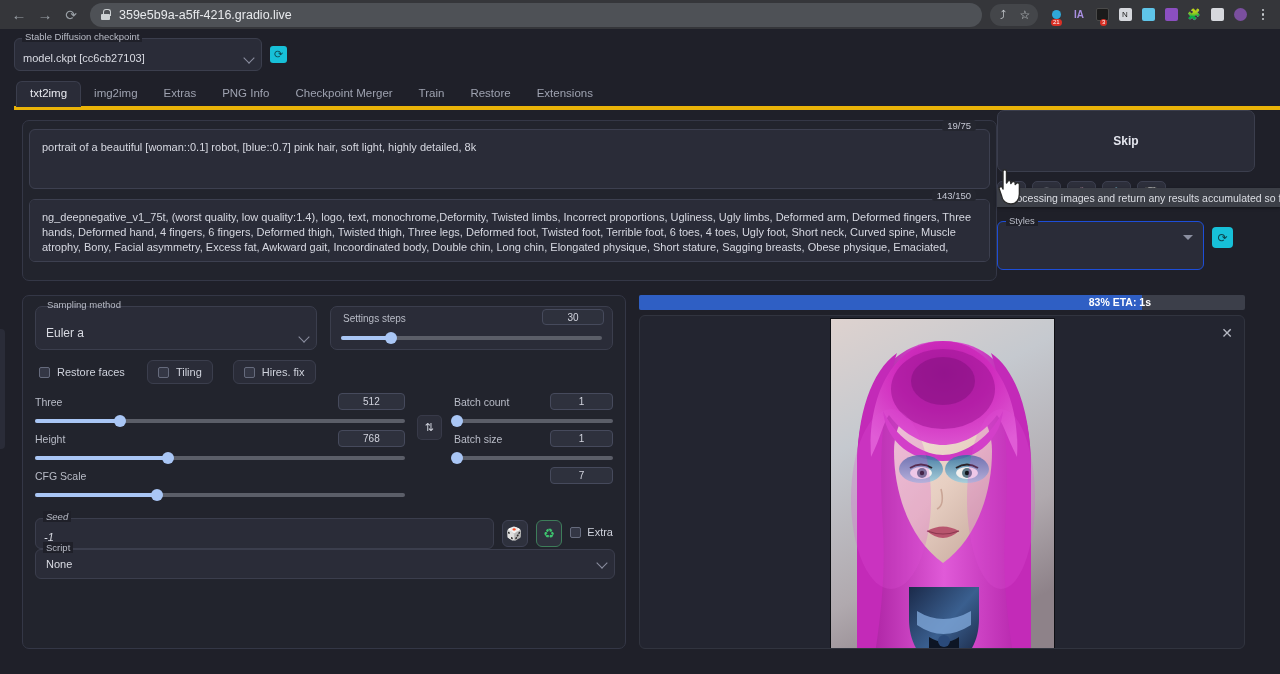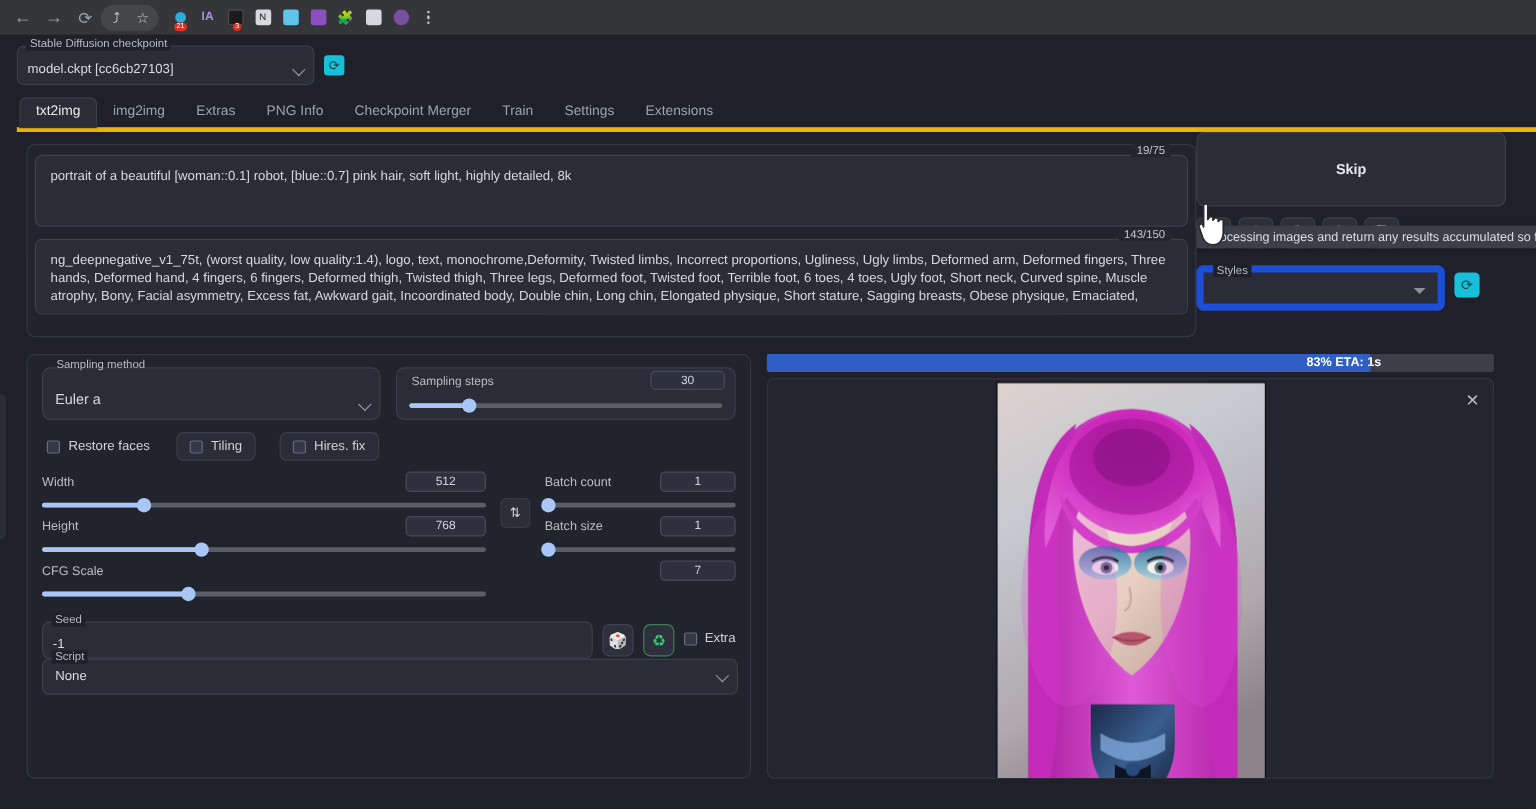--- a/index.html
+++ b/index.html
@@ -231,23 +231,23 @@
     border: 1px solid #3d4050;
     border-radius: 5px;
     display: flex; align-items: center; justify-content: center;
     font-size: 12px;
   }
   .styles-row {
     display: flex; align-items: flex-start;
     gap: 8px; margin-top: 14px;
   }
   .styles-box {
-    width: 207px; height: 38px;
+    width: 207px; height: 49px;
     background: #2a2c38;
-    border: 6px solid #1d4ed8;
+    border: 1px solid #1d4ed8;
     border-radius: 6px;
     position: relative;
   }
   .styles-box .float-label { top: -7px; left: 8px; }
   .tri-down {
     position: absolute; right: 10px; top: 13px;
     width: 0; height: 0;
     border-left: 5px solid transparent;
     border-right: 5px solid transparent;
     border-top: 5px solid #8b8fa0;
@@ -358,21 +358,21 @@
 
   
   .seed-grp {
     margin-top: 14px;
     display: flex; align-items: flex-start; gap: 8px;
   }
   .seed-box {
     width: 472px; height: 31px;
     background: #2a2c38; border: 1px solid #3b3e4d;
     border-radius: 6px; position: relative;
-    display: flex; align-items: flex-end; padding: 0 8px 5px 8px;
+    display: flex; align-items: flex-end; padding: 0 8px 5px 8px; font-style: italic;
   }
   .seed-box .float-label { top: -8px; left: 7px; }
   .seed-val { font-size: 11px; color: #d9dbe3; }
   .sq-btn {
     width: 27px; height: 27px; margin-top: 2px;
     background: #2e313d; border: 1px solid #3f4254;
     border-radius: 6px;
     display: flex; align-items: center; justify-content: center;
     font-size: 13px;
   }
@@ -446,20 +446,24 @@
     background: #2a2c38; border-radius: 0 4px 4px 0;
   }
 </style>
 </head>
 <body>
 
 <div class="browser-top">
   <div class="nav-btn">←</div>
   <div class="nav-btn">→</div>
   <div class="nav-btn reload">⟳</div>
+  <div class="omnibox">
+    <span class="lock-ic"></span>
+    <span class="omni-url">359e5b9a-a5ff-4216.gradio.live</span>
+  </div>
   <div class="tb-right">
     <div class="share-pill">
       <div class="tb-ic">⤴</div>
       <div class="tb-ic">☆</div>
     </div>
     <div class="tb-ic">
       <span class="ext-sq" style="background:#2fa8d8;border-radius:50%;width:9px;height:9px;"></span>
       <span class="badge">21</span>
     </div>
     <div class="tb-ic" style="color:#a98fe0;font-weight:bold;font-size:10px;">IA</div>
@@ -504,21 +508,21 @@
     <div class="refresh-sq">⟳</div>
   </div>
 
   <div class="tabs">
     <div class="tab active">txt2img</div>
     <div class="tab">img2img</div>
     <div class="tab">Extras</div>
     <div class="tab">PNG Info</div>
     <div class="tab">Checkpoint Merger</div>
     <div class="tab">Train</div>
-    <div class="tab">Settings</div>
+    <div class="tab">Restore</div>
     <div class="tab">Extensions</div>
   </div>
 
   <div class="prompt-region">
     <div class="prompt-col">
       <div class="ta-wrap">
         <textarea class="ta pos" placeholder="Prompt" style="">portrait of a beautiful [woman::0.1] robot, [blue::0.7] pink hair, soft light, highly detailed, 8k</textarea>
         <span class="token-chip">19/75</span>
       </div>
       <div class="ta-wrap">
@@ -561,21 +565,21 @@
 
     <div class="left-params">
 
       <div class="row-top">
         <div class="grp sampler-box">
           <span class="float-label">Sampling method</span>
           <span class="sampler-val">Euler a</span>
           <span class="chev"></span>
         </div>
         <div class="grp steps-box" style="background:#2a2c38;border:1px solid #3b3e4d;">
-          <span class="slider-label">Sampling steps</span>
+          <span class="slider-label">Settings steps</span>
           <span class="num-pill">30</span>
           <span class="track" style="left:10px;right:10px;top:29px;">
             <span class="fill" style="width:19%"></span>
             <span class="knob" style="left:19%"></span>
           </span>
         </div>
       </div>
 
       <div class="cb-row">
         <div class="cb-cell">
@@ -588,21 +592,21 @@
         </div>
         <div class="cb-cell boxed" style="margin-left:8px;">
           <span class="cbx"></span>
           <span class="cb-lab">Hires. fix</span>
         </div>
       </div>
 
       <div class="dim-wrap">
         <div class="dim-left">
           <div class="dim-unit">
-            <span class="slider-label">Width</span>
+            <span class="slider-label">Three</span>
             <span class="num-pill">512</span>
             <span class="track" style="left:0;right:0;top:26px;">
               <span class="fill" style="width:23%"></span>
               <span class="knob" style="left:23%"></span>
             </span>
           </div>
           <div class="dim-unit">
             <span class="slider-label">Height</span>
             <span class="num-pill">768</span>
             <span class="track" style="left:0;right:0;top:26px;">

